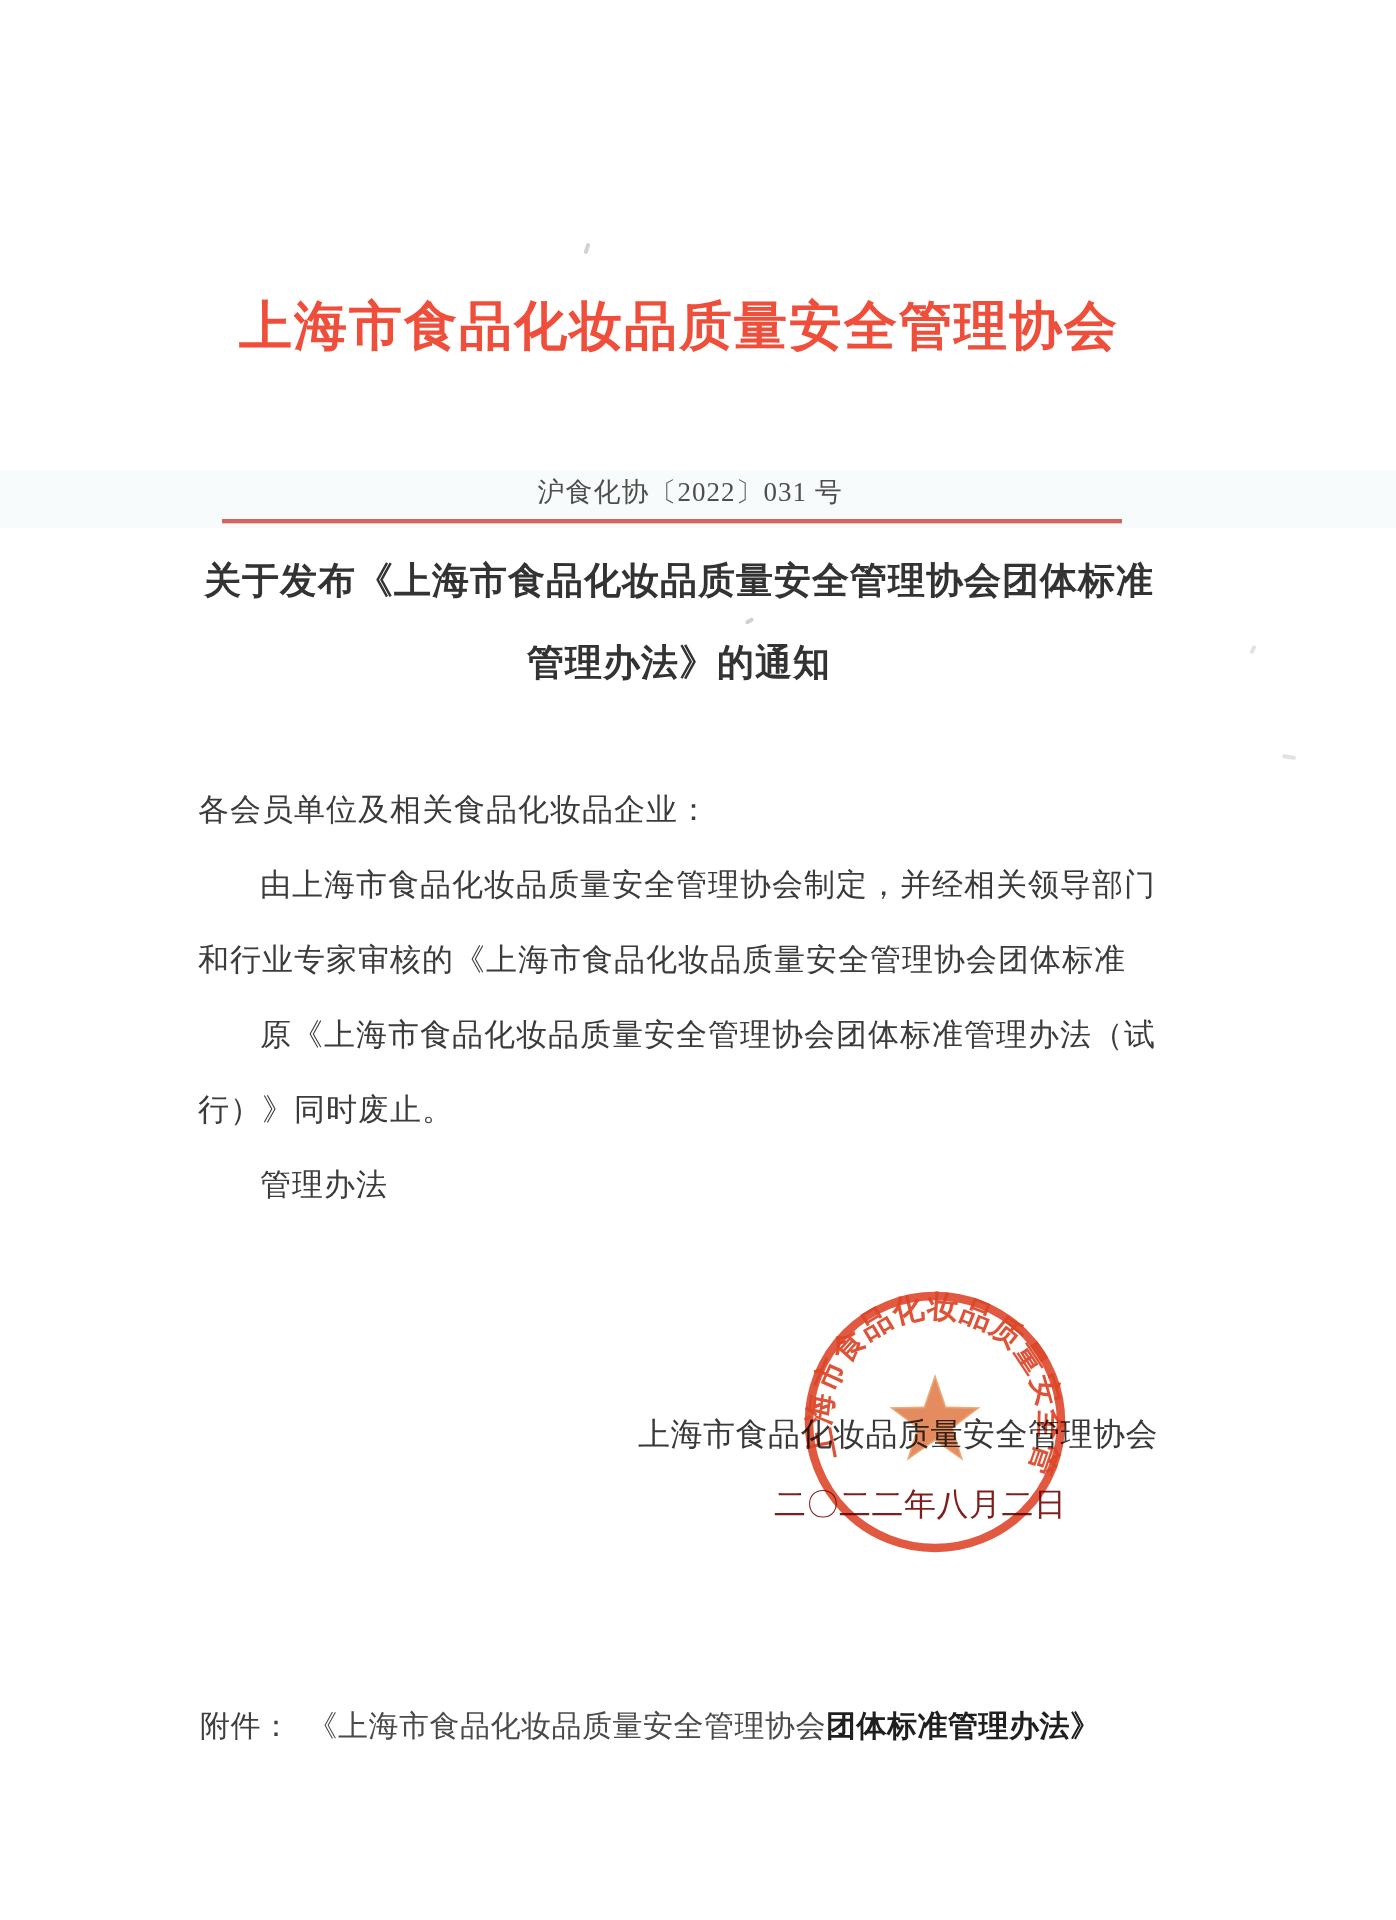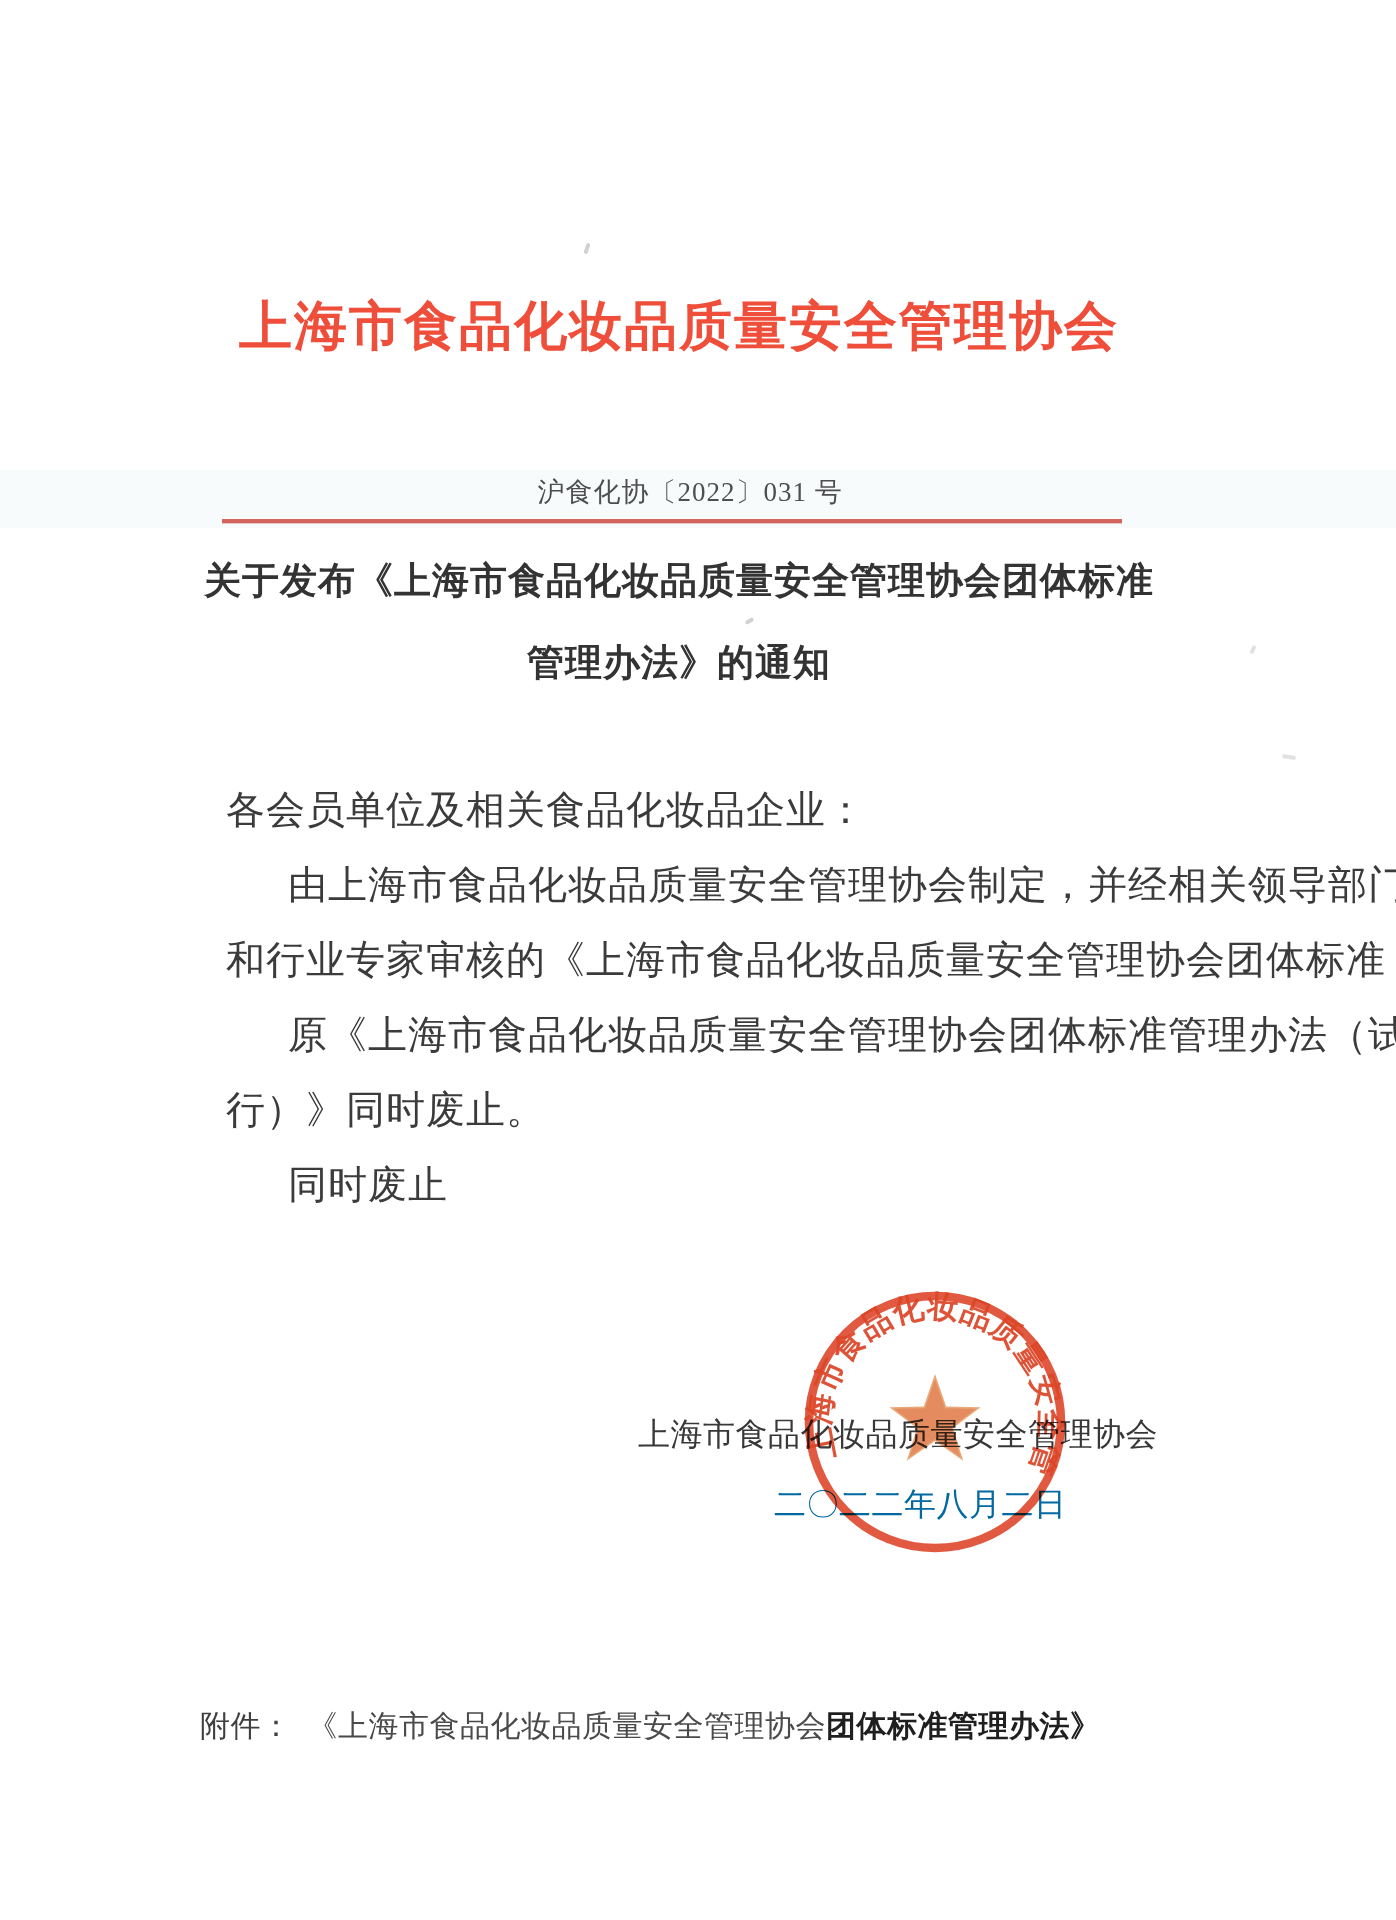--- a/index.html
+++ b/index.html
@@ -44,31 +44,31 @@
     text-align:center;
     font-family:"Liberation Sans", sans-serif;
     font-weight:700;
     font-size:37px;color:#333333;letter-spacing:1px;
     white-space:nowrap;
   }
   .doc-title.l1{top:556px;}
   .doc-title.l2{top:638px;}
   .body-text{
     position:absolute;top:772px;left:0;width:100%;
-    font-size:39px;line-height:75px;color:#3b3b3b;letter-spacing:1px;margin-left:28px;
+    font-size:31px;line-height:75px;color:#3b3b3b;letter-spacing:1px;
   }
   .body-line{white-space:nowrap;}
   .body-line.indent{text-indent:62px;}
   .sig-name{
     position:absolute;top:1413px;left:440px;
     font-size:32px;color:#383838;letter-spacing:0.5px;white-space:nowrap;
   }
   .sig-date{
     position:absolute;top:1483px;left:576px;
-    font-size:32px;color:#0369a1;letter-spacing:0.5px;white-space:nowrap;
+    font-size:32px;color:#7f1d1d;letter-spacing:0.5px;white-space:nowrap;
   }
   .attachment{
     position:absolute;top:1706px;left:2px;
     font-size:30px;color:#474747;letter-spacing:0.5px;white-space:nowrap;
   }
   .attachment .label{margin-right:16px;color:#3f3f3f;}
   .attachment .part1{color:#4a4a4a;}
   .attachment .part2{color:#1f1f1f;font-weight:600;font-family:Liberation Serif, serif;}
   .seal{
     position:absolute;left:795px;top:1282px;width:280px;height:280px;
@@ -98,21 +98,21 @@
 
     <div class="doc-title l1">关于发布《上海市食品化妆品质量安全管理协会团体标准</div>
     <div class="doc-title l2">管理办法》的通知</div>
 
     <div class="body-text">
       <div class="body-line">各会员单位及相关食品化妆品企业：</div>
       <div class="body-line indent">由上海市食品化妆品质量安全管理协会制定，并经相关领导部门</div>
       <div class="body-line">和行业专家审核的《上海市食品化妆品质量安全管理协会团体标准</div>
       <div class="body-line indent">原《上海市食品化妆品质量安全管理协会团体标准管理办法（试</div>
       <div class="body-line">行）》同时废止。</div>
-      <div class="body-line indent">同时废止</div>
+      <div class="body-line indent">管理办法</div>
     </div>
 
     <div class="sig-name">上海市食品化妆品质量安全管理协会</div>
     <div class="sig-date">二〇二二年八月二日</div>
 
     <div class="attachment">
       <span class="label">附件：</span><span class="part1">《上海市食品化妆品质量安全管理协会</span><span class="part2">团体标准管理办法》</span>
     </div>
 
   </div>

